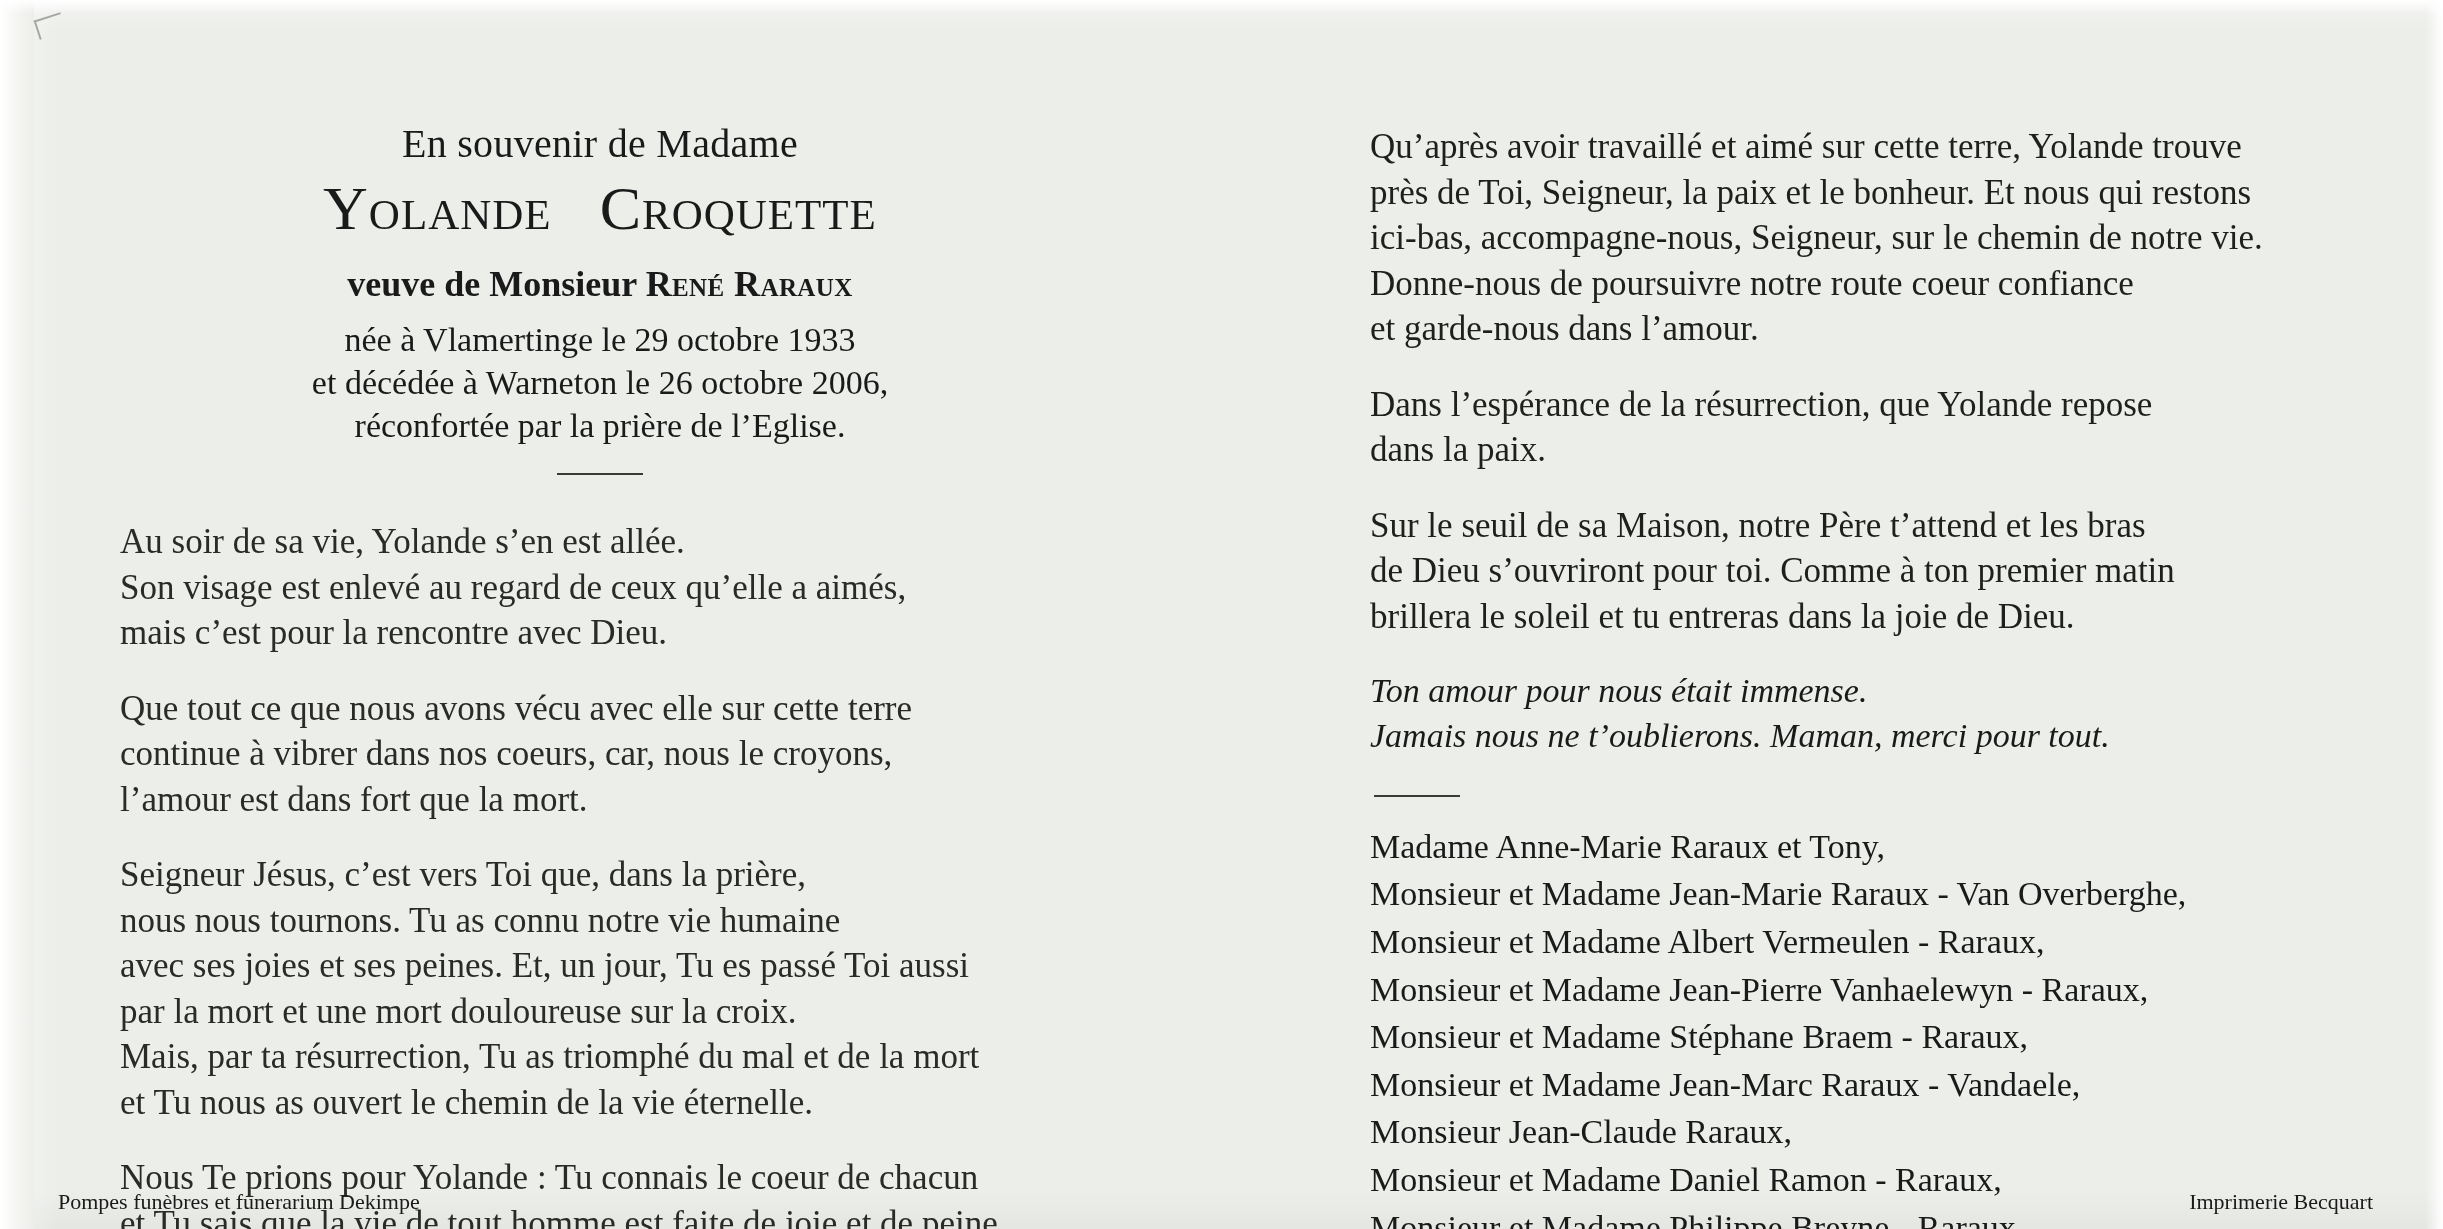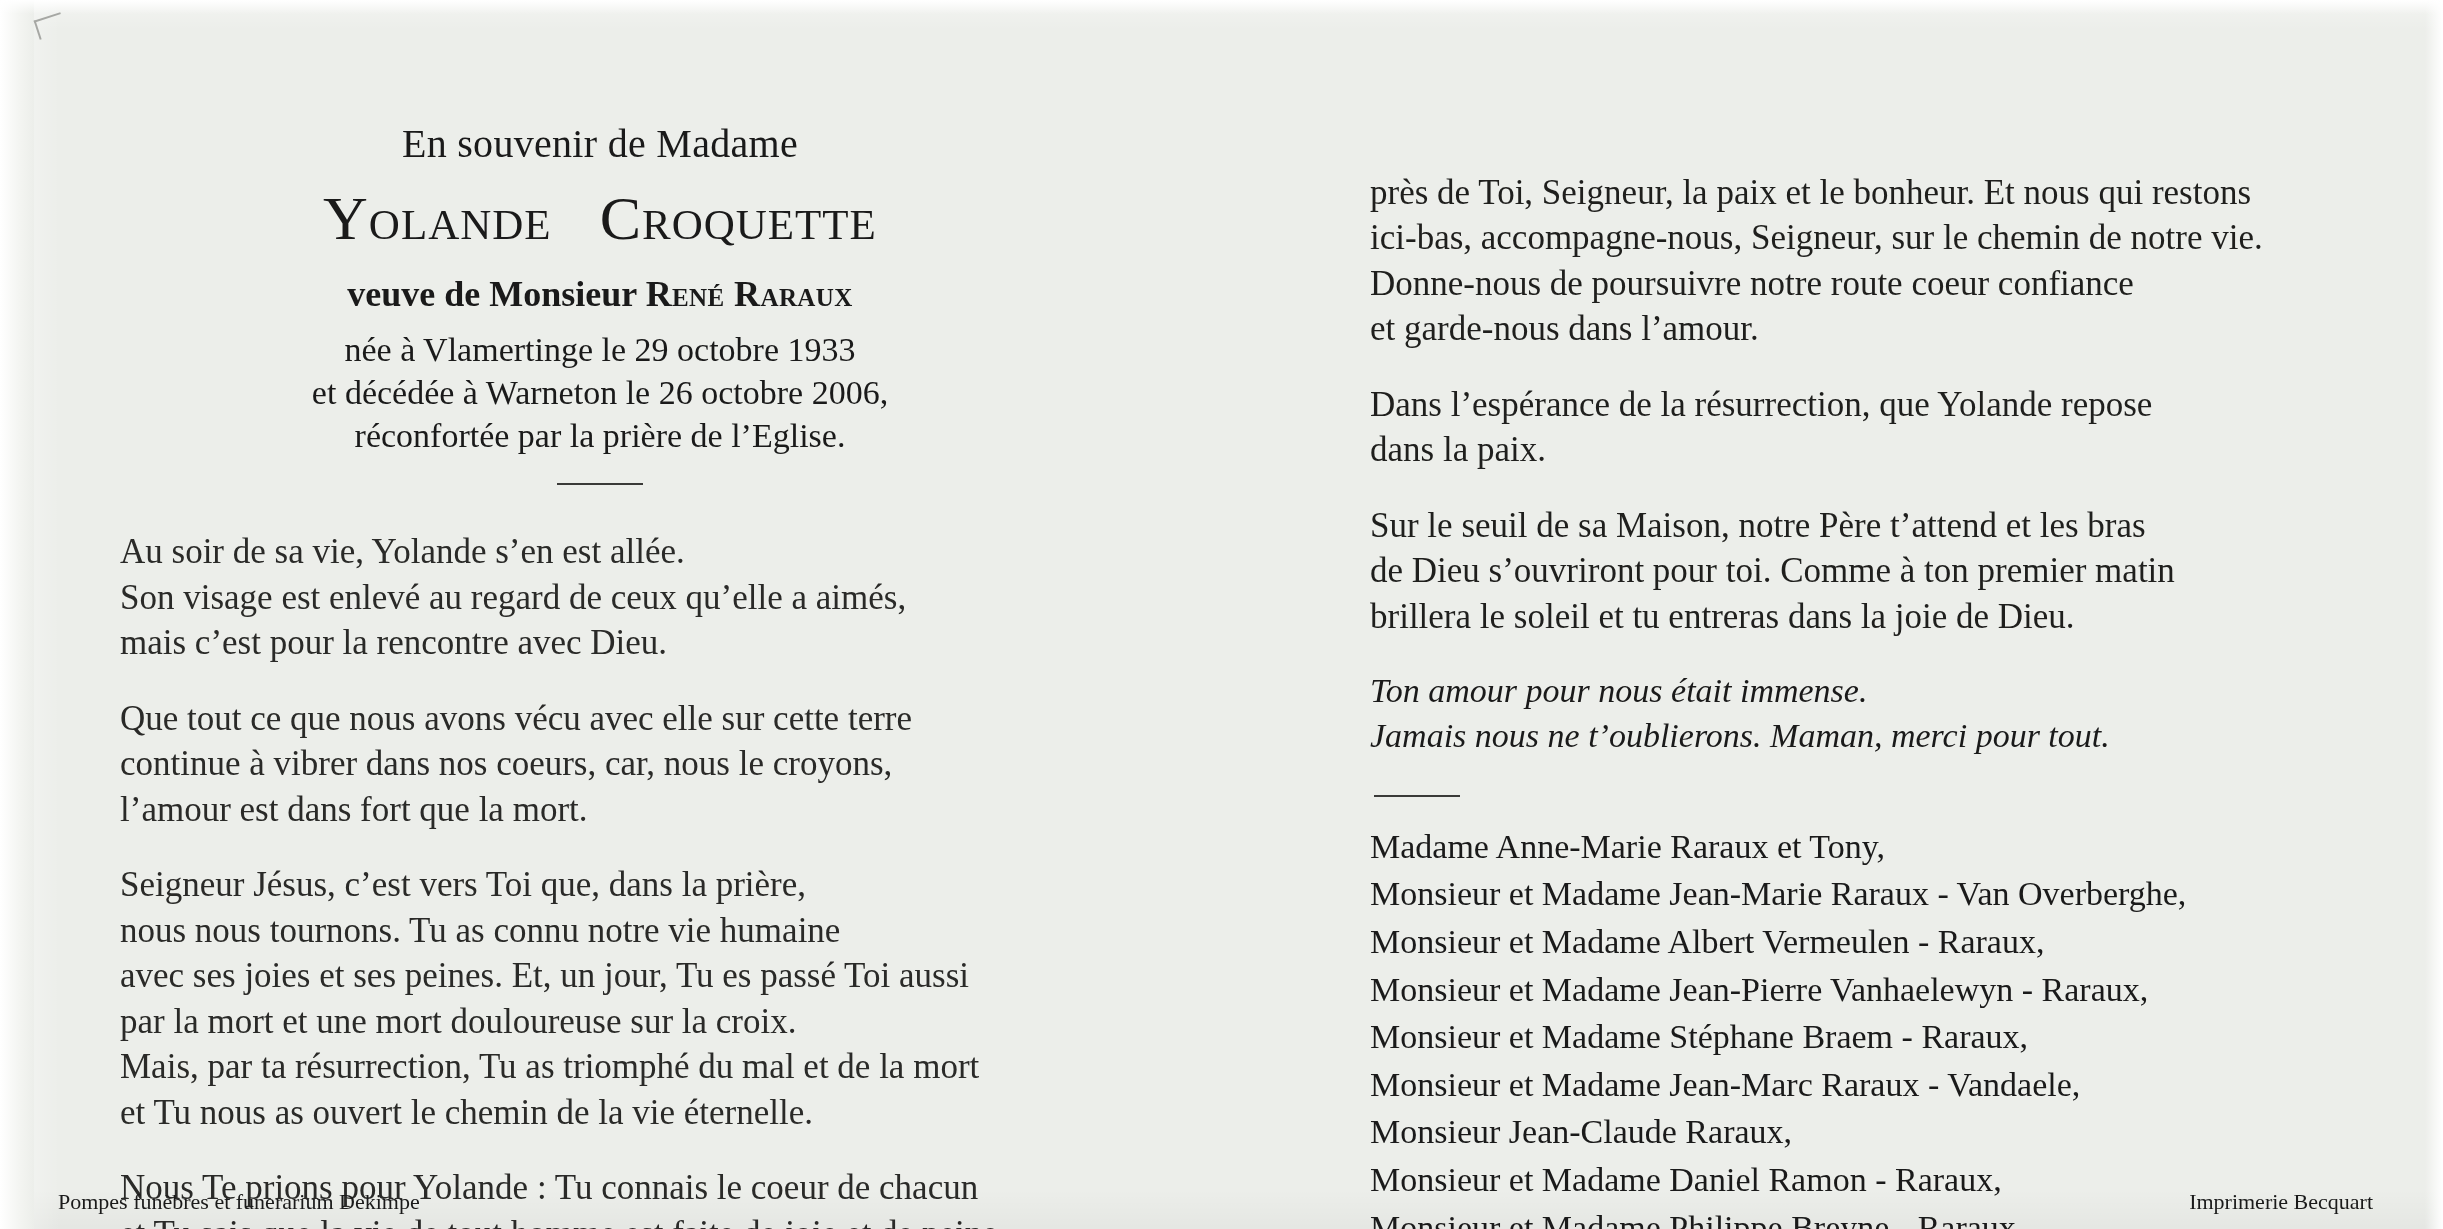--- a/index.html
+++ b/index.html
@@ -81,21 +81,21 @@
   }
 
   
   .header {
     text-align: center;
     width: 960px;
   }
   .in-memory {
     font-size: 40px;
     letter-spacing: .3px;
-    margin-bottom: 16px;
+    margin-bottom: 6px;
   }
   .deceased-name {
     font-size: 60px;
     letter-spacing: 1px;
     margin: 6px 0 19px 0;
     white-space: nowrap;
     font-family: Liberation Serif, serif;
   }
   .name-first {
     font-variant: small-caps;
@@ -227,21 +227,21 @@
         <p class="para">
           <span>Nous Te prions pour Yolande : Tu connais le coeur de chacun</span><br>
           <span>et Tu sais que la vie de tout homme est faite de joie et de peine,</span><br>
           
         </p>
       </div>
     </div>
 
     <div class="col col-right">
       <p class="rpara">
-        <br>
+        <span>Qu’après avoir travaillé et aimé sur cette terre, Yolande trouve</span><br>
         <span>près de Toi, Seigneur, la paix et le bonheur. Et nous qui restons</span><br>
         <span>ici-bas, accompagne-nous, Seigneur, sur le chemin de notre vie.</span><br>
         <span>Donne-nous de poursuivre notre route coeur confiance</span><br>
         <span>et garde-nous dans l’amour.</span>
       </p>
       <p class="rpara">
         <span>Dans l’espérance de la résurrection, que Yolande repose</span><br>
         <span>dans la paix.</span>
       </p>
       <p class="rpara">

